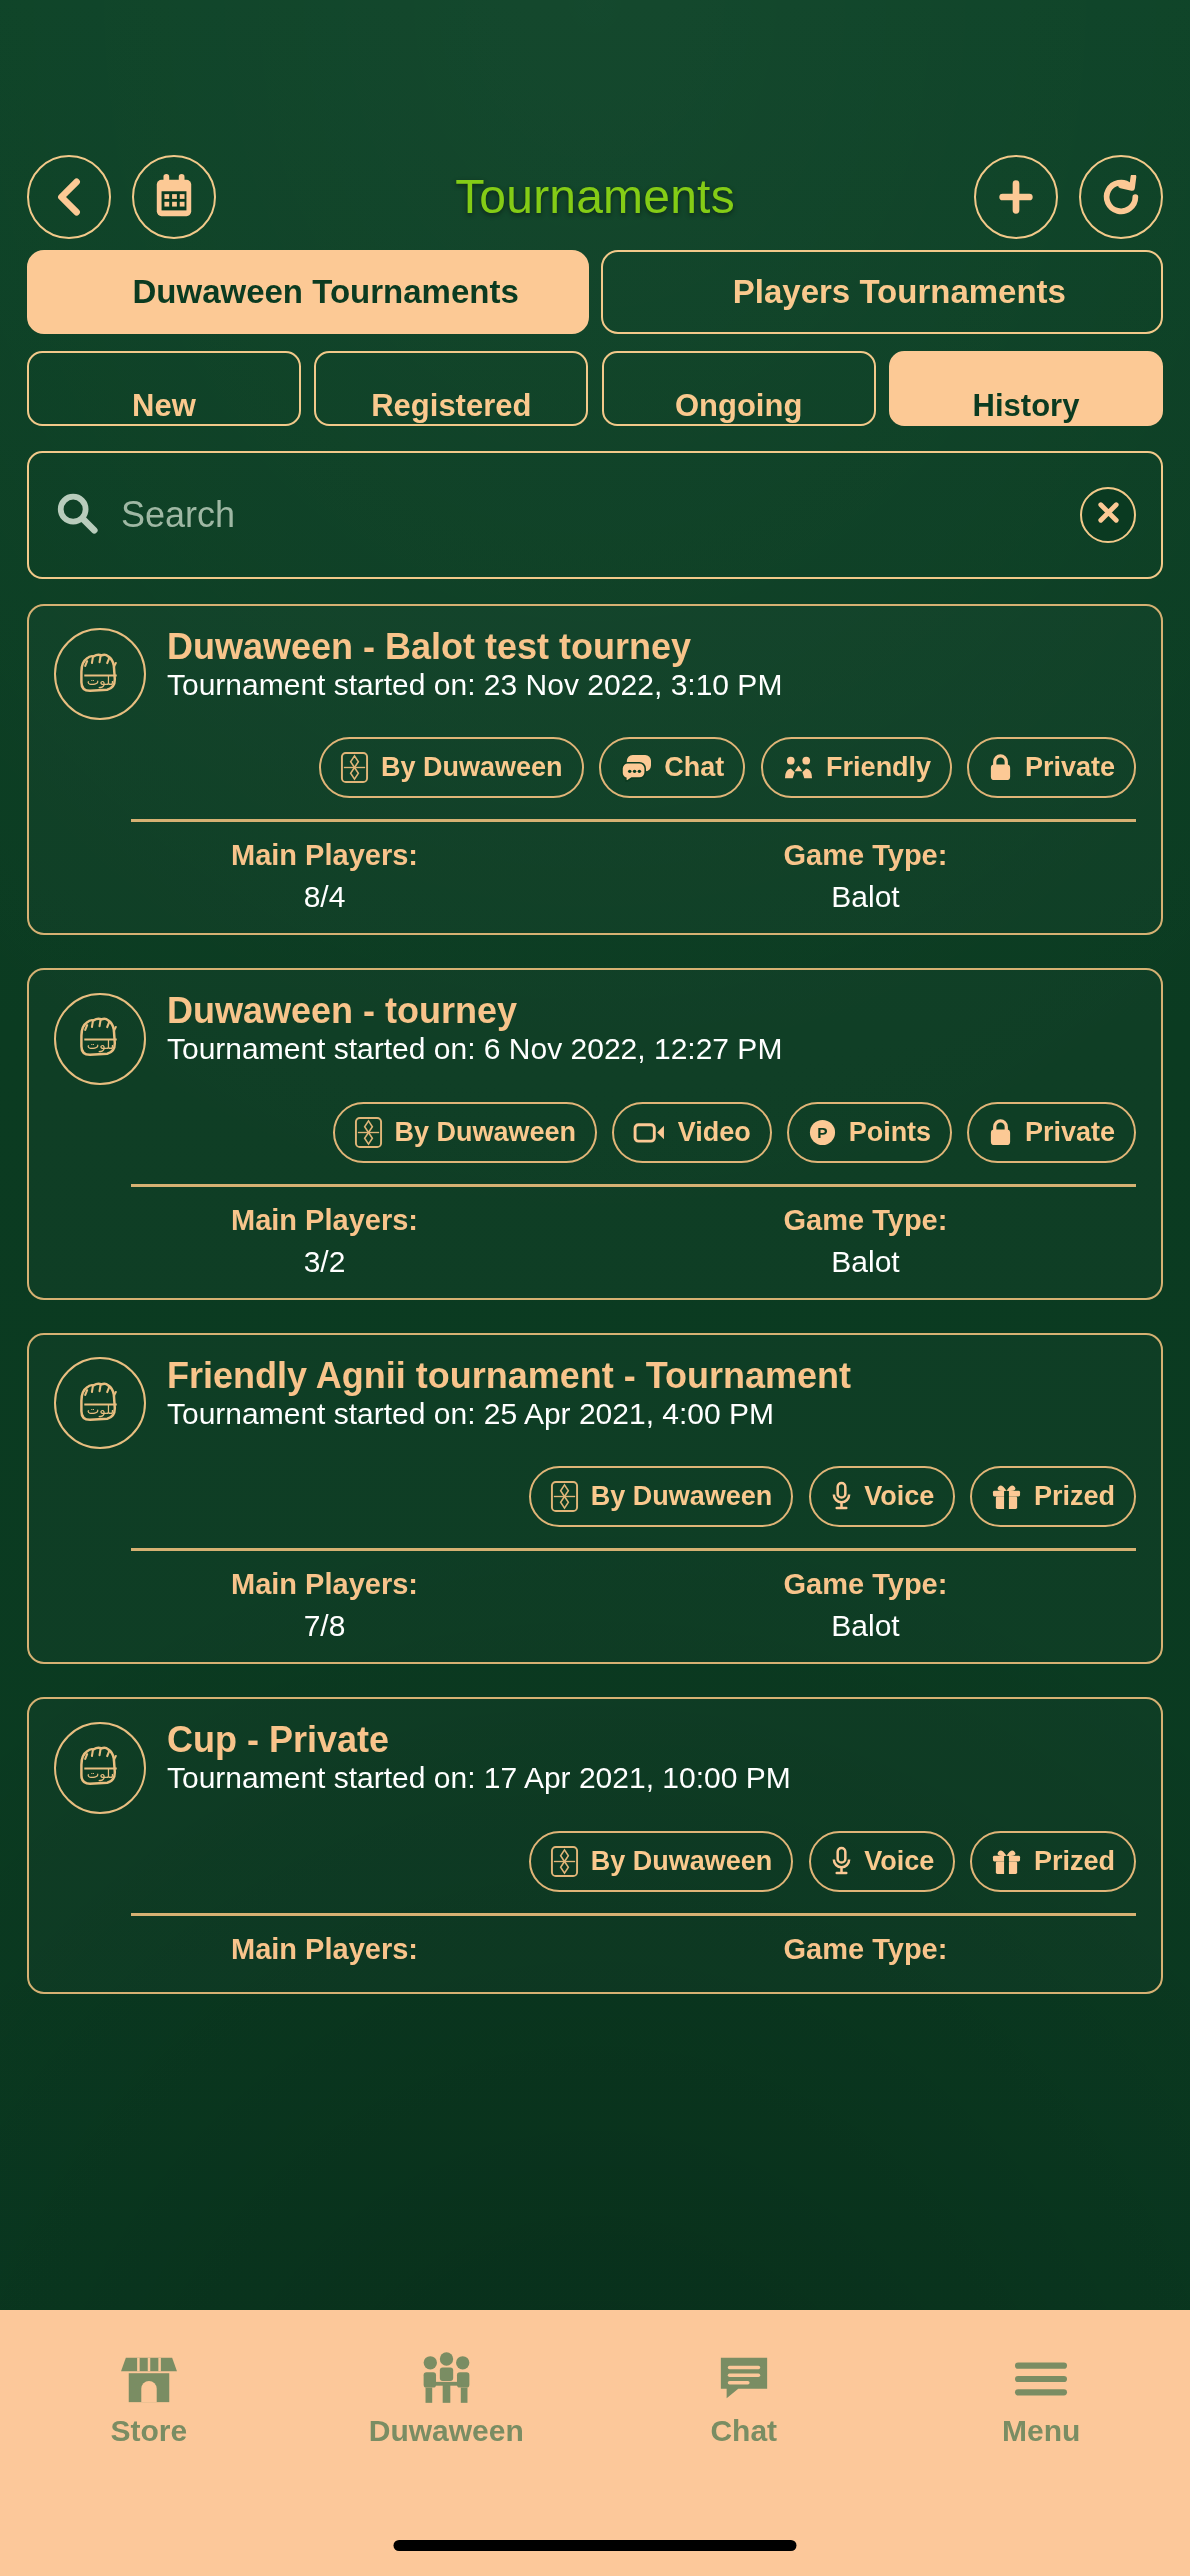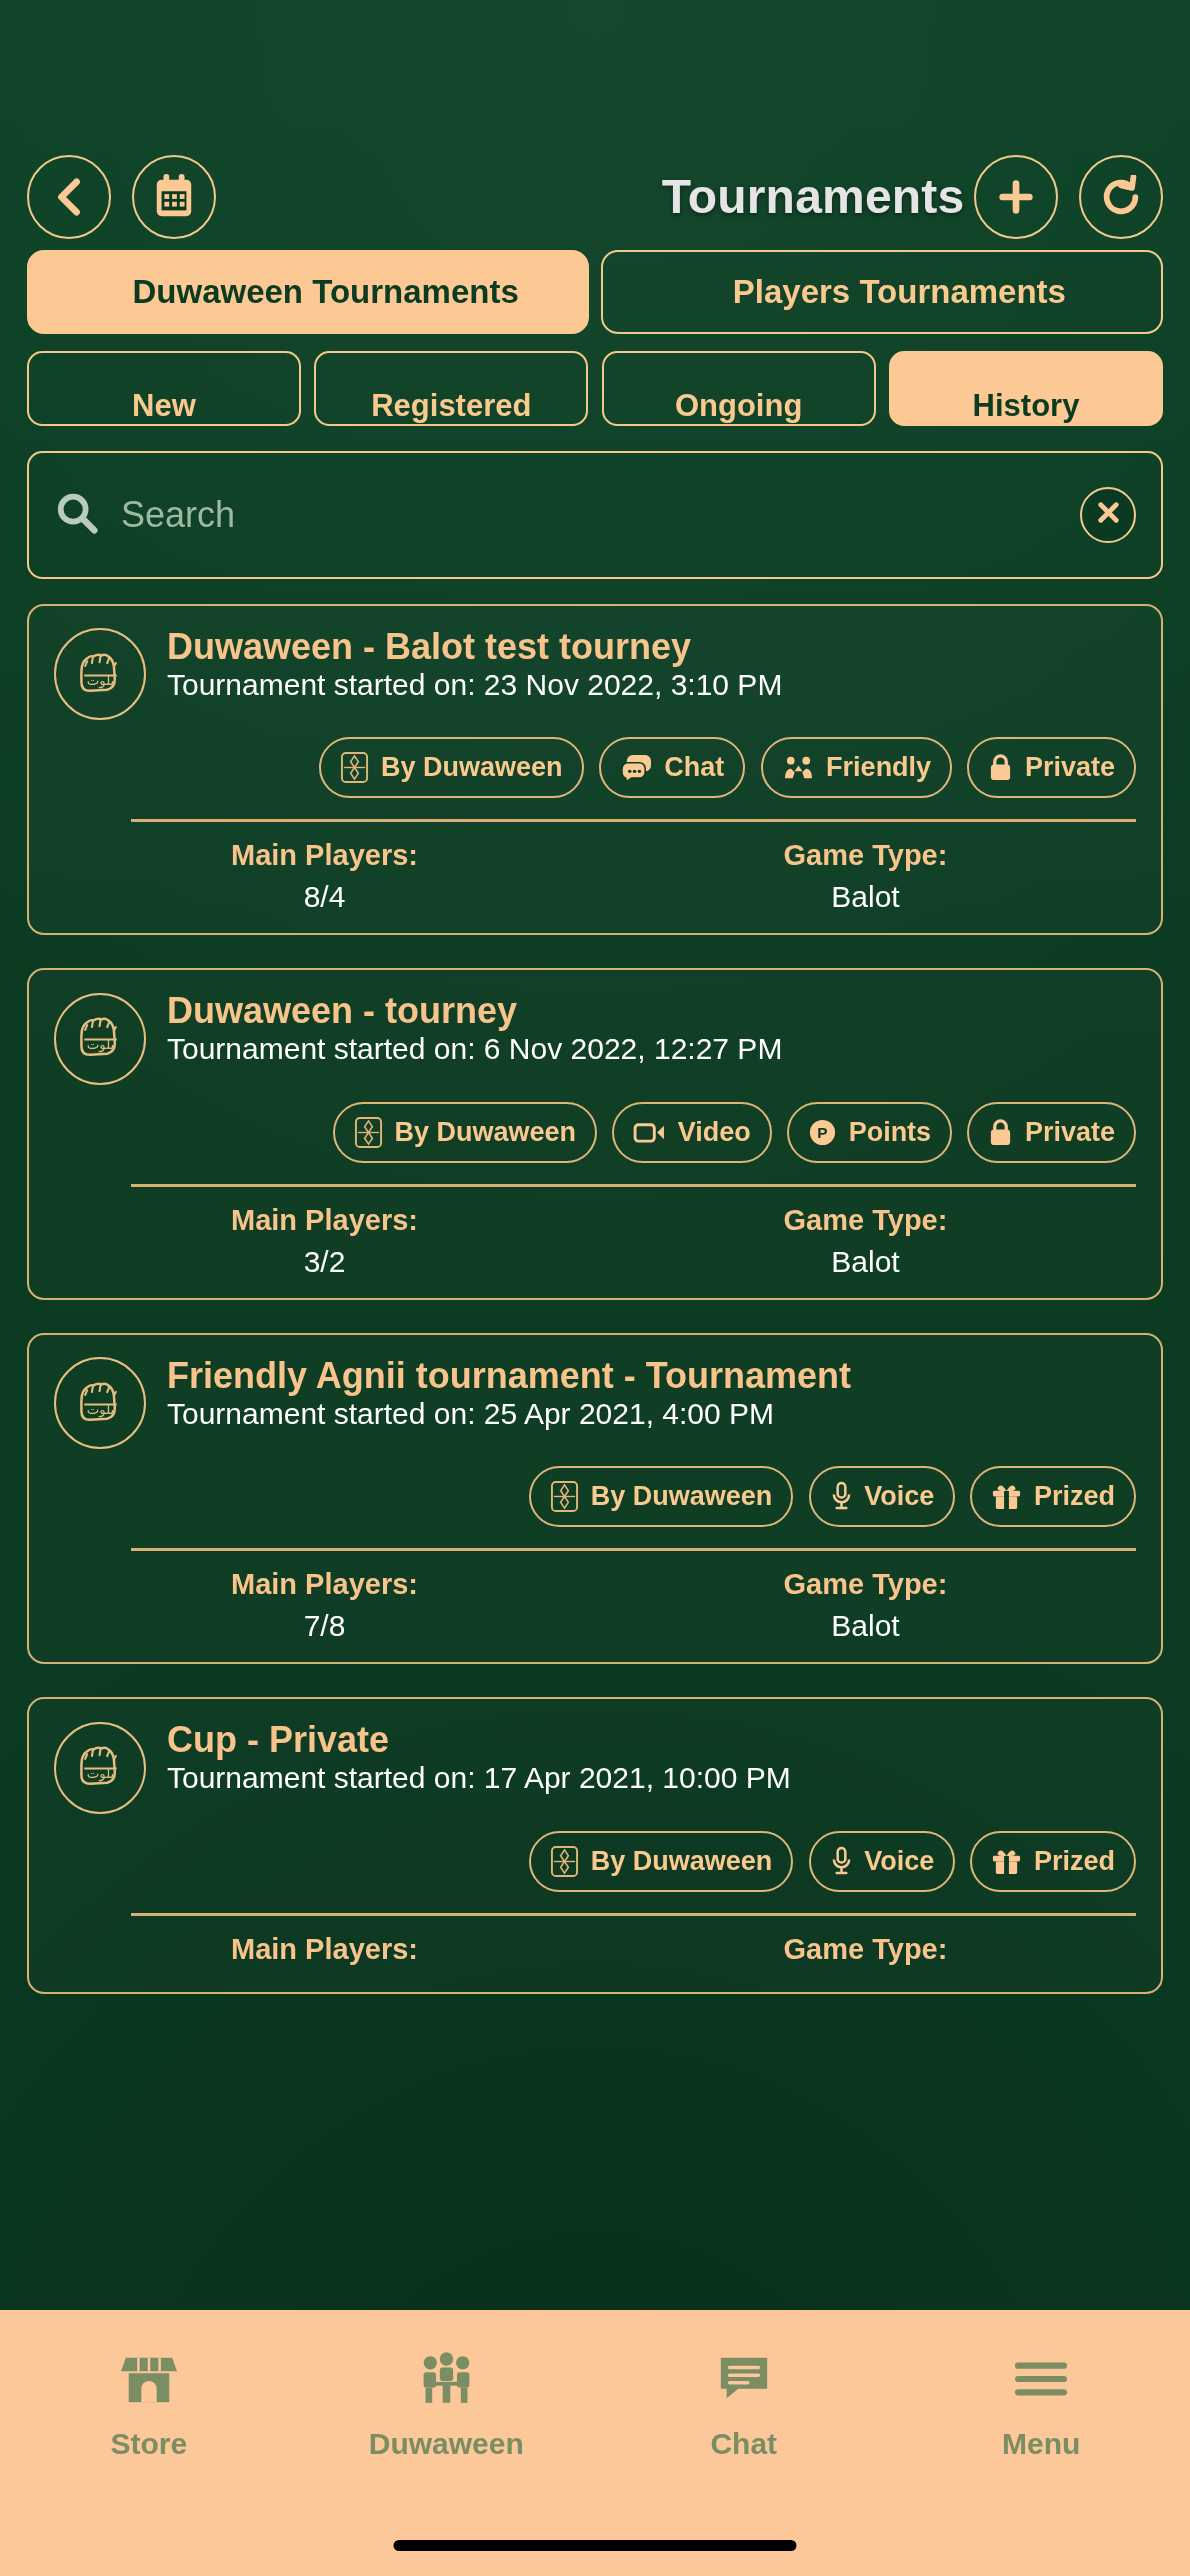--- a/index.html
+++ b/index.html
@@ -53,24 +53,24 @@
     align-items: center;
     justify-content: center;
     flex: 0 0 auto;
     background: transparent;
   }
 
   .circle-btn svg { display: block; }
 
   .header-title {
     flex: 1 1 auto;
-    text-align: right;
-    color: #e5e5e5;
+    text-align: center;
+    color: #84cc16;
     font-size: 48px;
-    font-weight: bold;
+    font-weight: normal;
     letter-spacing: 0.2px;
     text-shadow: 0 1.9px 5.8px rgba(0,0,0,0.45);
     white-space: nowrap;
     padding: 0 9.6px;
   }
 
   .header-left { display: flex; gap: 21px; }
   .header-right { display: flex; gap: 21px; }
 
   
@@ -292,21 +292,21 @@
     align-items: flex-start;
     padding-top: 38px;
     z-index: 5;
   }
 
   .nav-item {
     flex: 1 1 0;
     display: flex;
     flex-direction: column;
     align-items: center;
-    gap: 18px;
+    gap: 5px;
   }
 
   .nav-label {
     font-size: 30px;
     font-weight: bold;
     color: #7a8d63;
   }
   .nav-item.active .nav-label { color: #0b3d22; }
 
   .nav-icon { height: 61px; display: flex; align-items: center; }

